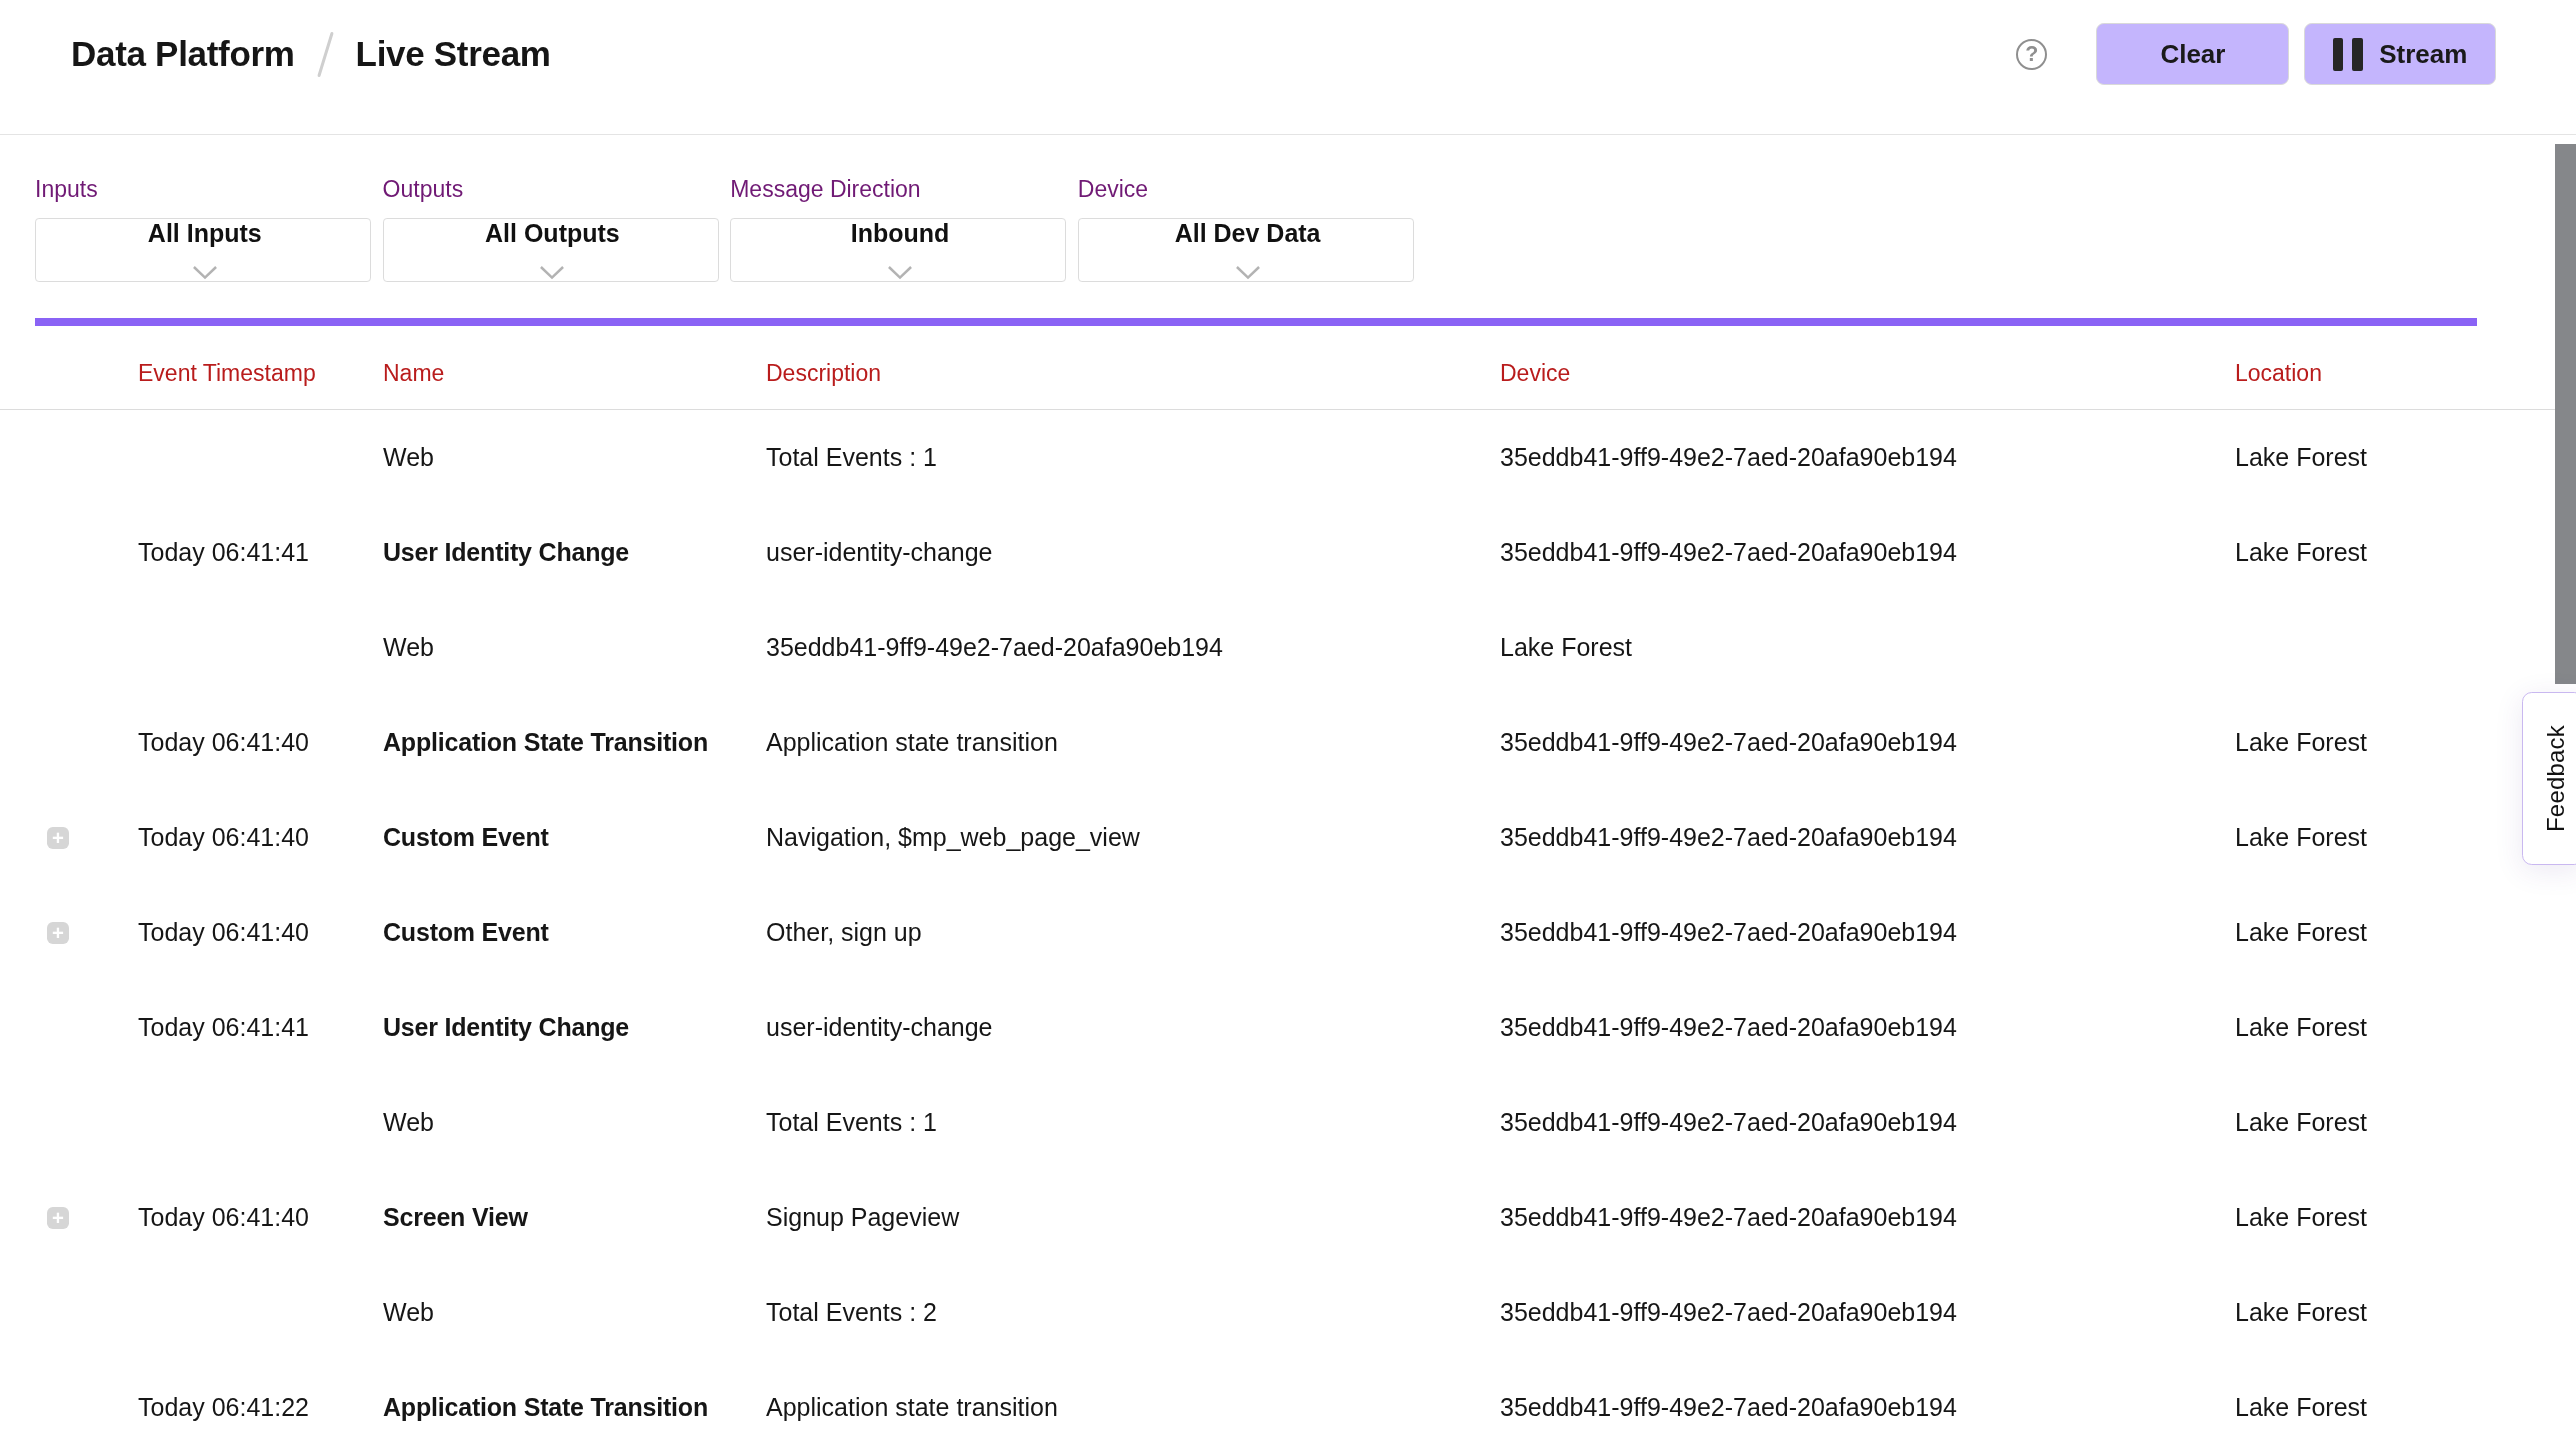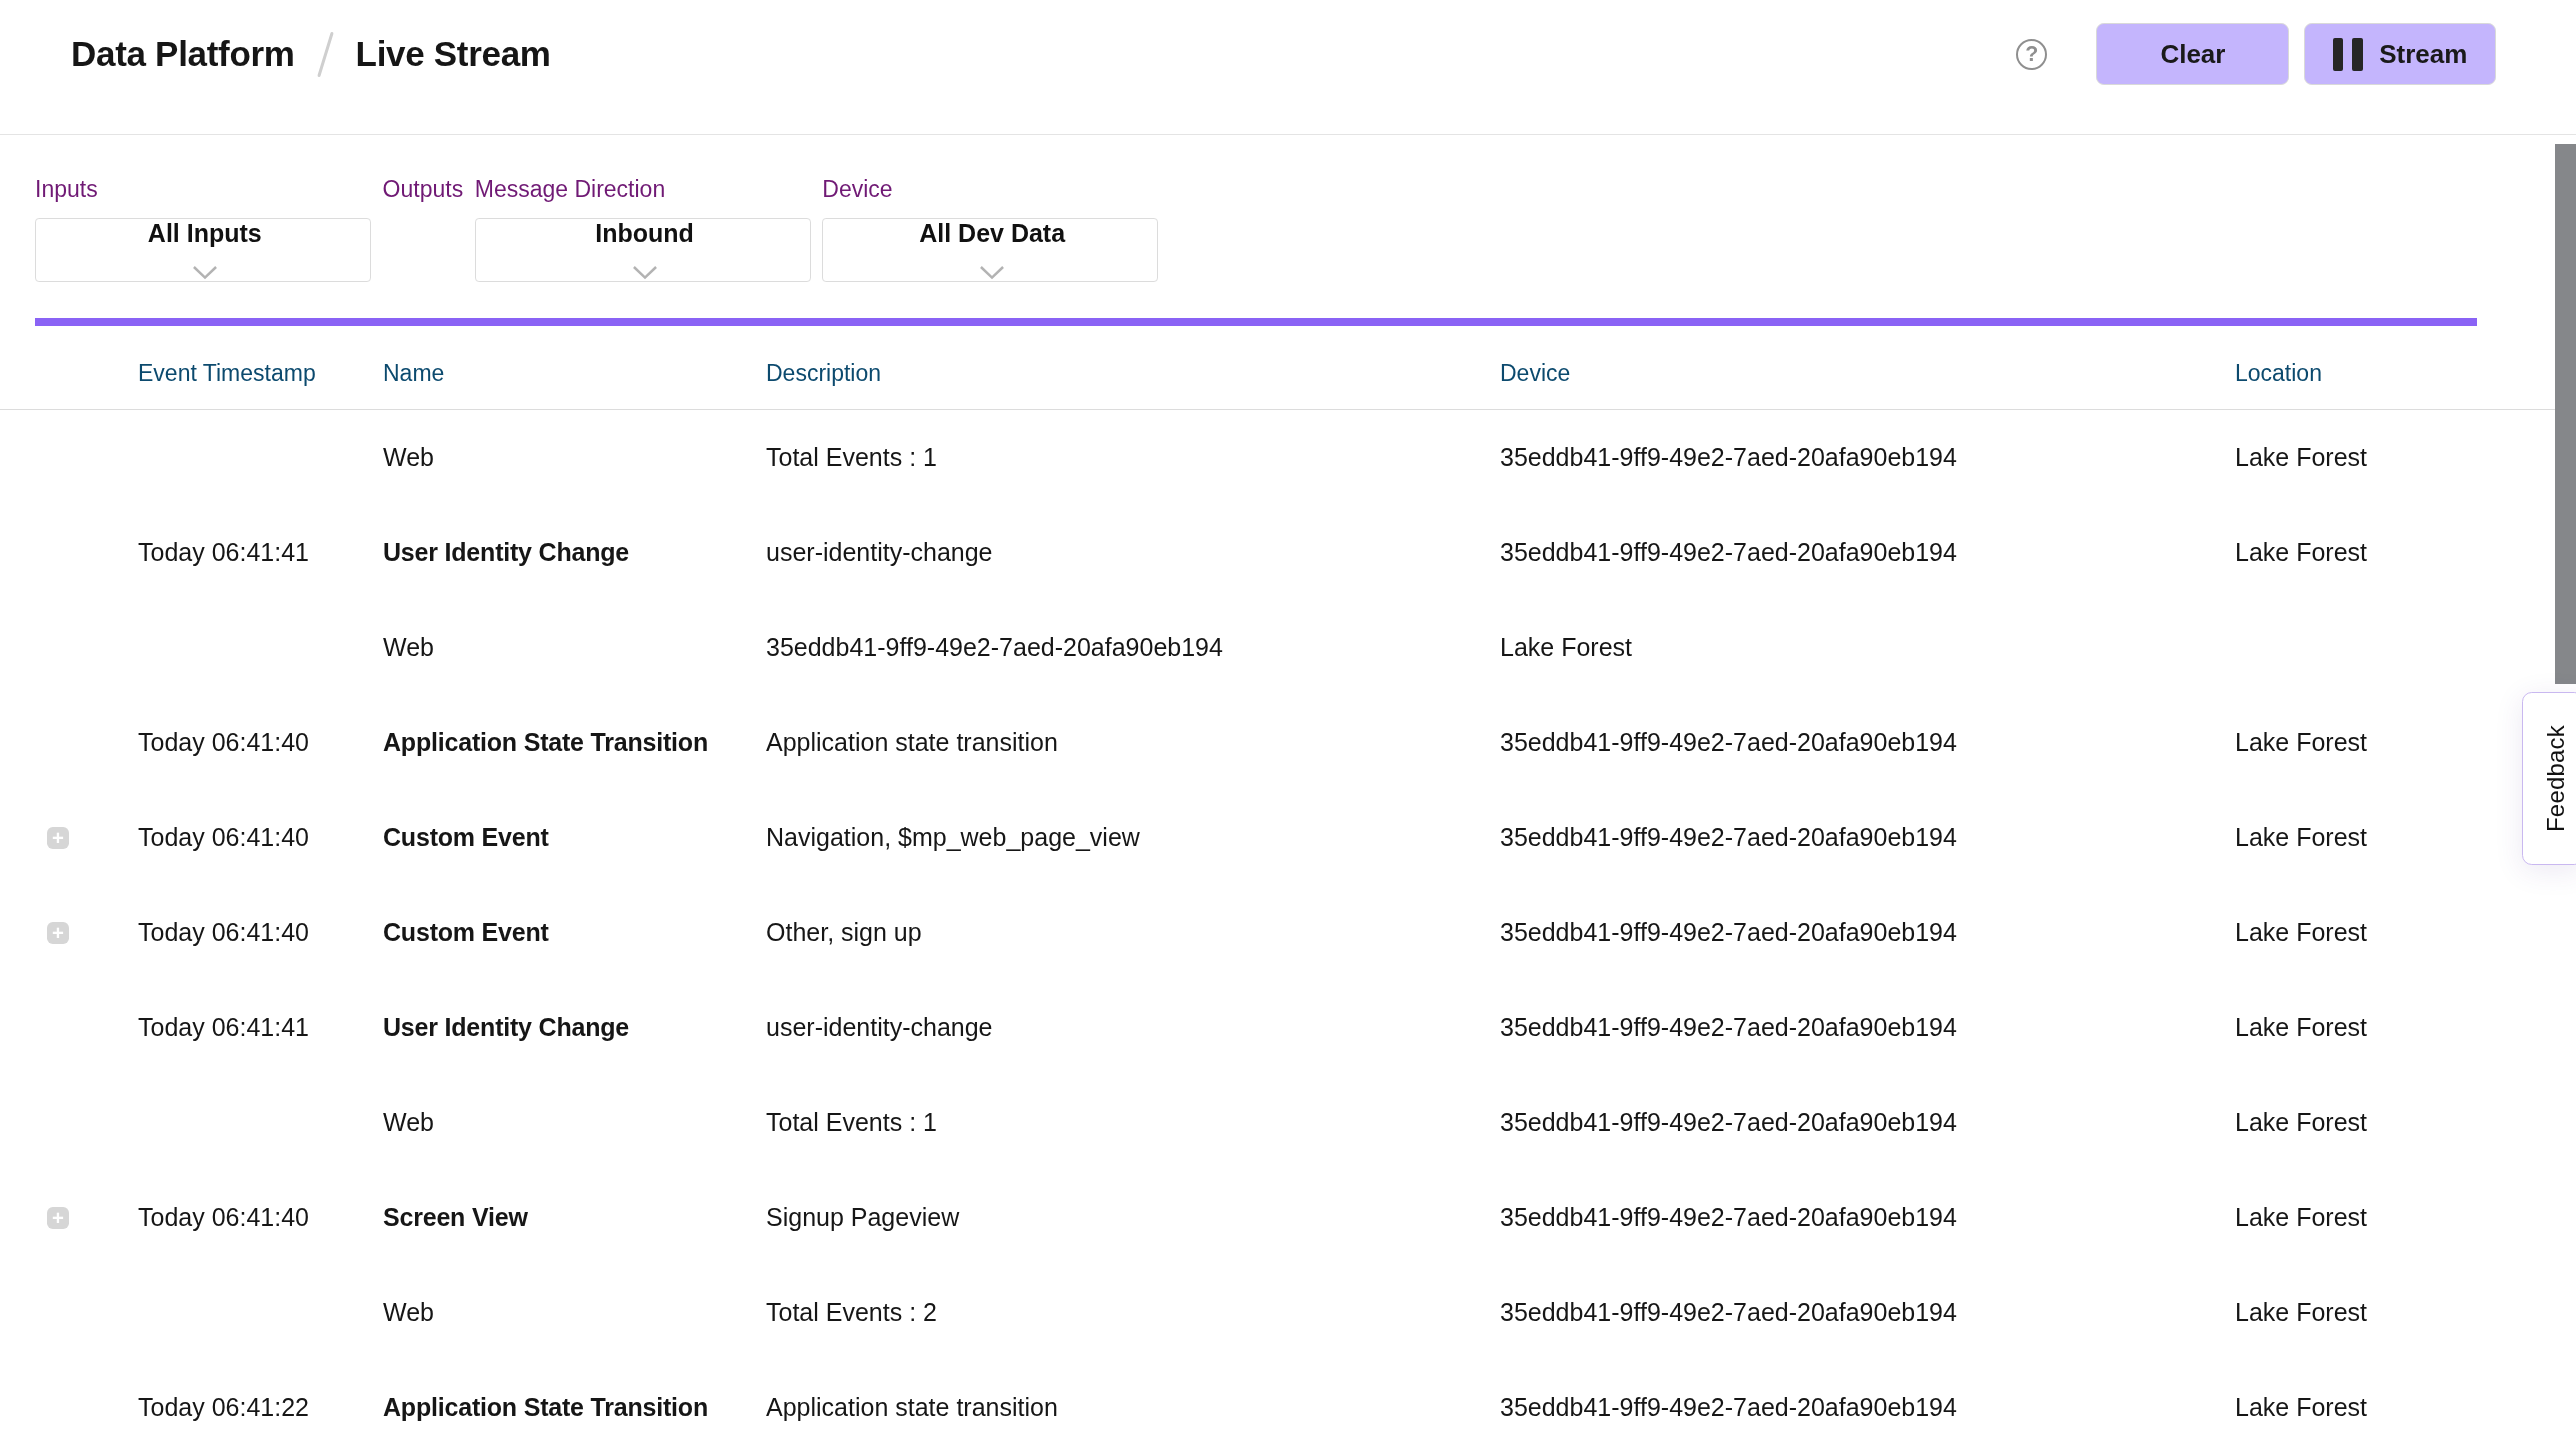--- a/index.html
+++ b/index.html
@@ -34,21 +34,21 @@
     background:#fff; display:flex; align-items:center; justify-content:space-between;
     padding:0 21.4px 0 25px; cursor:pointer;flex-direction:column; }
   .filter-value { font-size:25px; font-weight:700; color:#111; }
   .chev { flex:0 0 auto; }
 
   .accent { margin:36px 0 0 35px; width:2442px; height:8.7px; background:var(--accent,#8a63f5); }
 
   
   .grid { display:grid; grid-template-columns:138px 245px 383px 734px 735px 1fr; align-items:center; }
   .thead { height:84px; padding-top:11.6px; border-bottom:1.9px solid #dcdcdc;
-    font-size:23px; color:#0c4a6e; }
+    font-size:23px; color:#b91c1c; }
   .row { height:95px; font-size:25px; color:#161616; }
   .cell-name.bold { font-weight:700; letter-spacing:-0.2px; }
   .plus { width:22px; height:22px; margin-left:47px; border:none; border-radius:5.8px;
     background:var(--plus-bg,#d6d6d6); color:#fff; font-size:20.4px; font-weight:700;
     line-height:20.4px; text-align:center; cursor:pointer; display:block; padding:0; }
 
   
   .scrollbar-thumb { position:fixed; top:144px; right:0; width:21.4px; height:540px;
     background:var(--scrollbar,#85878a); cursor:pointer; }
   .feedback-tab { position:fixed; top:692px; right:-7.8px; width:62px; height:173px;
@@ -92,20 +92,26 @@
       <div class="filter-select">
         <span class="filter-value">All Inputs</span>
         <svg class="chev" width="26" height="15.5" viewBox="0 0 27 16">
           <polyline points="2,2 13.5,13 25,2" fill="none" stroke="#b3b3b3" stroke-width="2.6"></polyline>
         </svg>
       </div>
     </div>
 
     <div class="filter">
       <div class="filter-label">Outputs</div>
+      <div class="filter-select">
+        <span class="filter-value">All Outputs</span>
+        <svg class="chev" width="26" height="15.5" viewBox="0 0 27 16">
+          <polyline points="2,2 13.5,13 25,2" fill="none" stroke="#b3b3b3" stroke-width="2.6"></polyline>
+        </svg>
+      </div>
     </div>
 
     <div class="filter">
       <div class="filter-label">Message Direction</div>
       <div class="filter-select">
         <span class="filter-value">Inbound</span>
         <svg class="chev" width="26" height="15.5" viewBox="0 0 27 16">
           <polyline points="2,2 13.5,13 25,2" fill="none" stroke="#b3b3b3" stroke-width="2.6"></polyline>
         </svg>
       </div>

